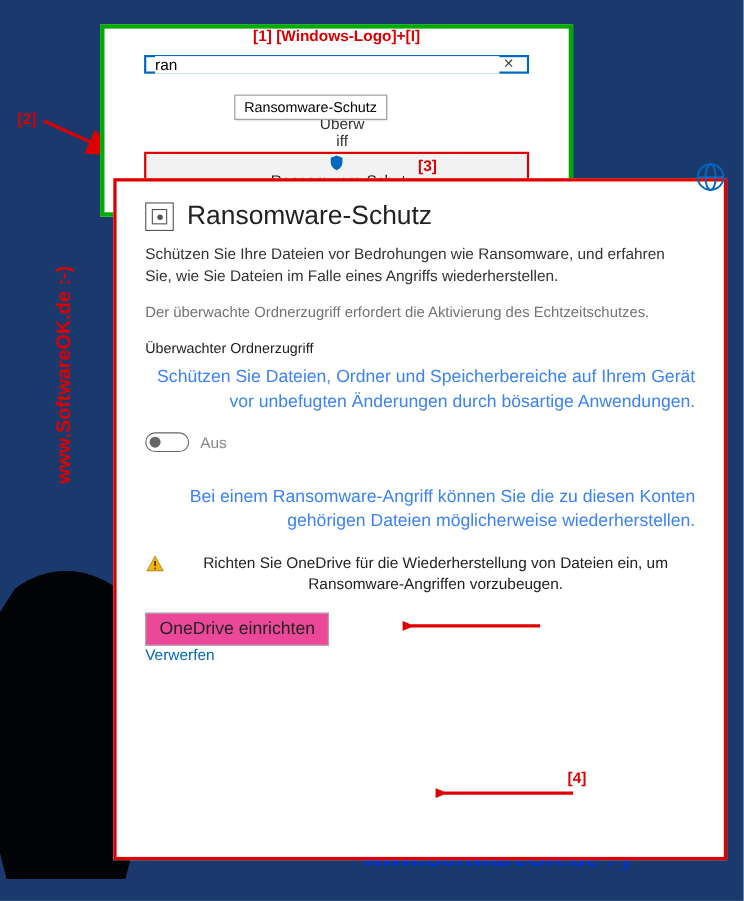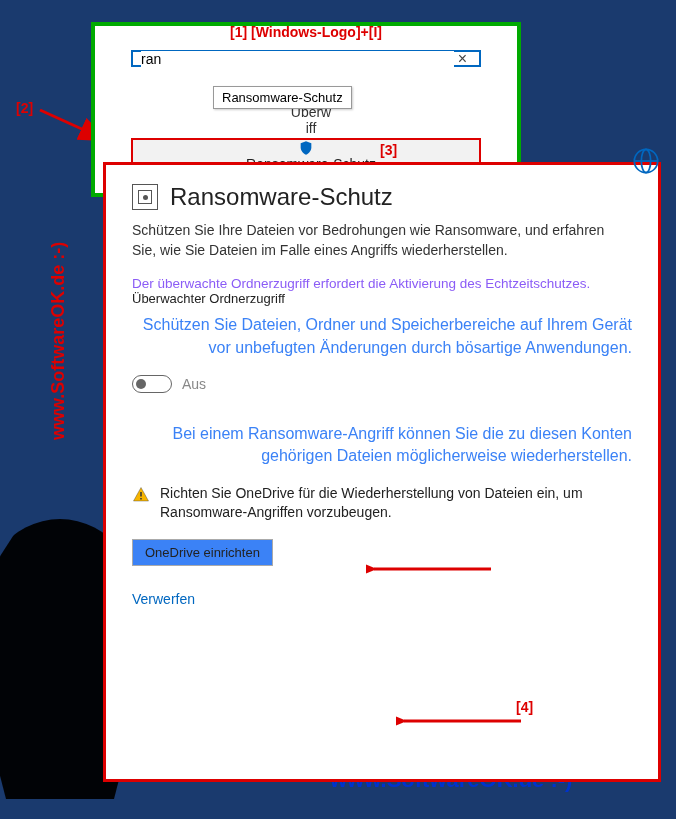--- a/index.html
+++ b/index.html
@@ -187,22 +187,23 @@
       font-weight: 400;
       color: #222;
     }
     .intro-text {
       font-size: 14px;
       color: #333;
       line-height: 1.4;
       margin-bottom: 16px;
     }
     .warning-text {
-      color: #8b5cf6;
+      color: #737373;
       font-size: 13.5px;
+      margin-bottom: 18px;
     }
     .section-title {
       font-size: 13px;
       font-weight: 400;
       color: #222;
       margin-bottom: 8px;
     }
     .section-desc {
       font-size: 16px;
       color: #3b82f6;
@@ -245,30 +246,31 @@
     .warn-tri {
       flex-shrink: 0;
       width: 18px;
       margin-right: 10px;
       margin-top: 2px;
     }
     .onedrive-text {
       font-size: 14px;
       color: #222;
       line-height: 1.4;
+      text-align: center;
     }
     .btn {
       display: inline-block;
-      background: #3b82f6;
+      background: #ec4899;
       border: 1px solid #aaa;
       padding: 5px 12px;
-      font-size: 13px;
+      font-size: 16px;
       color: #222;
       cursor: pointer;
-      margin-bottom: 24px;
+      margin-bottom: 0;
     }
     .link {
       color: #0067c0;
       font-size: 14px;
       cursor: pointer;
     }
     .arrow-toggle {
       position: absolute;
       left: 260px;
       top: 394px;

